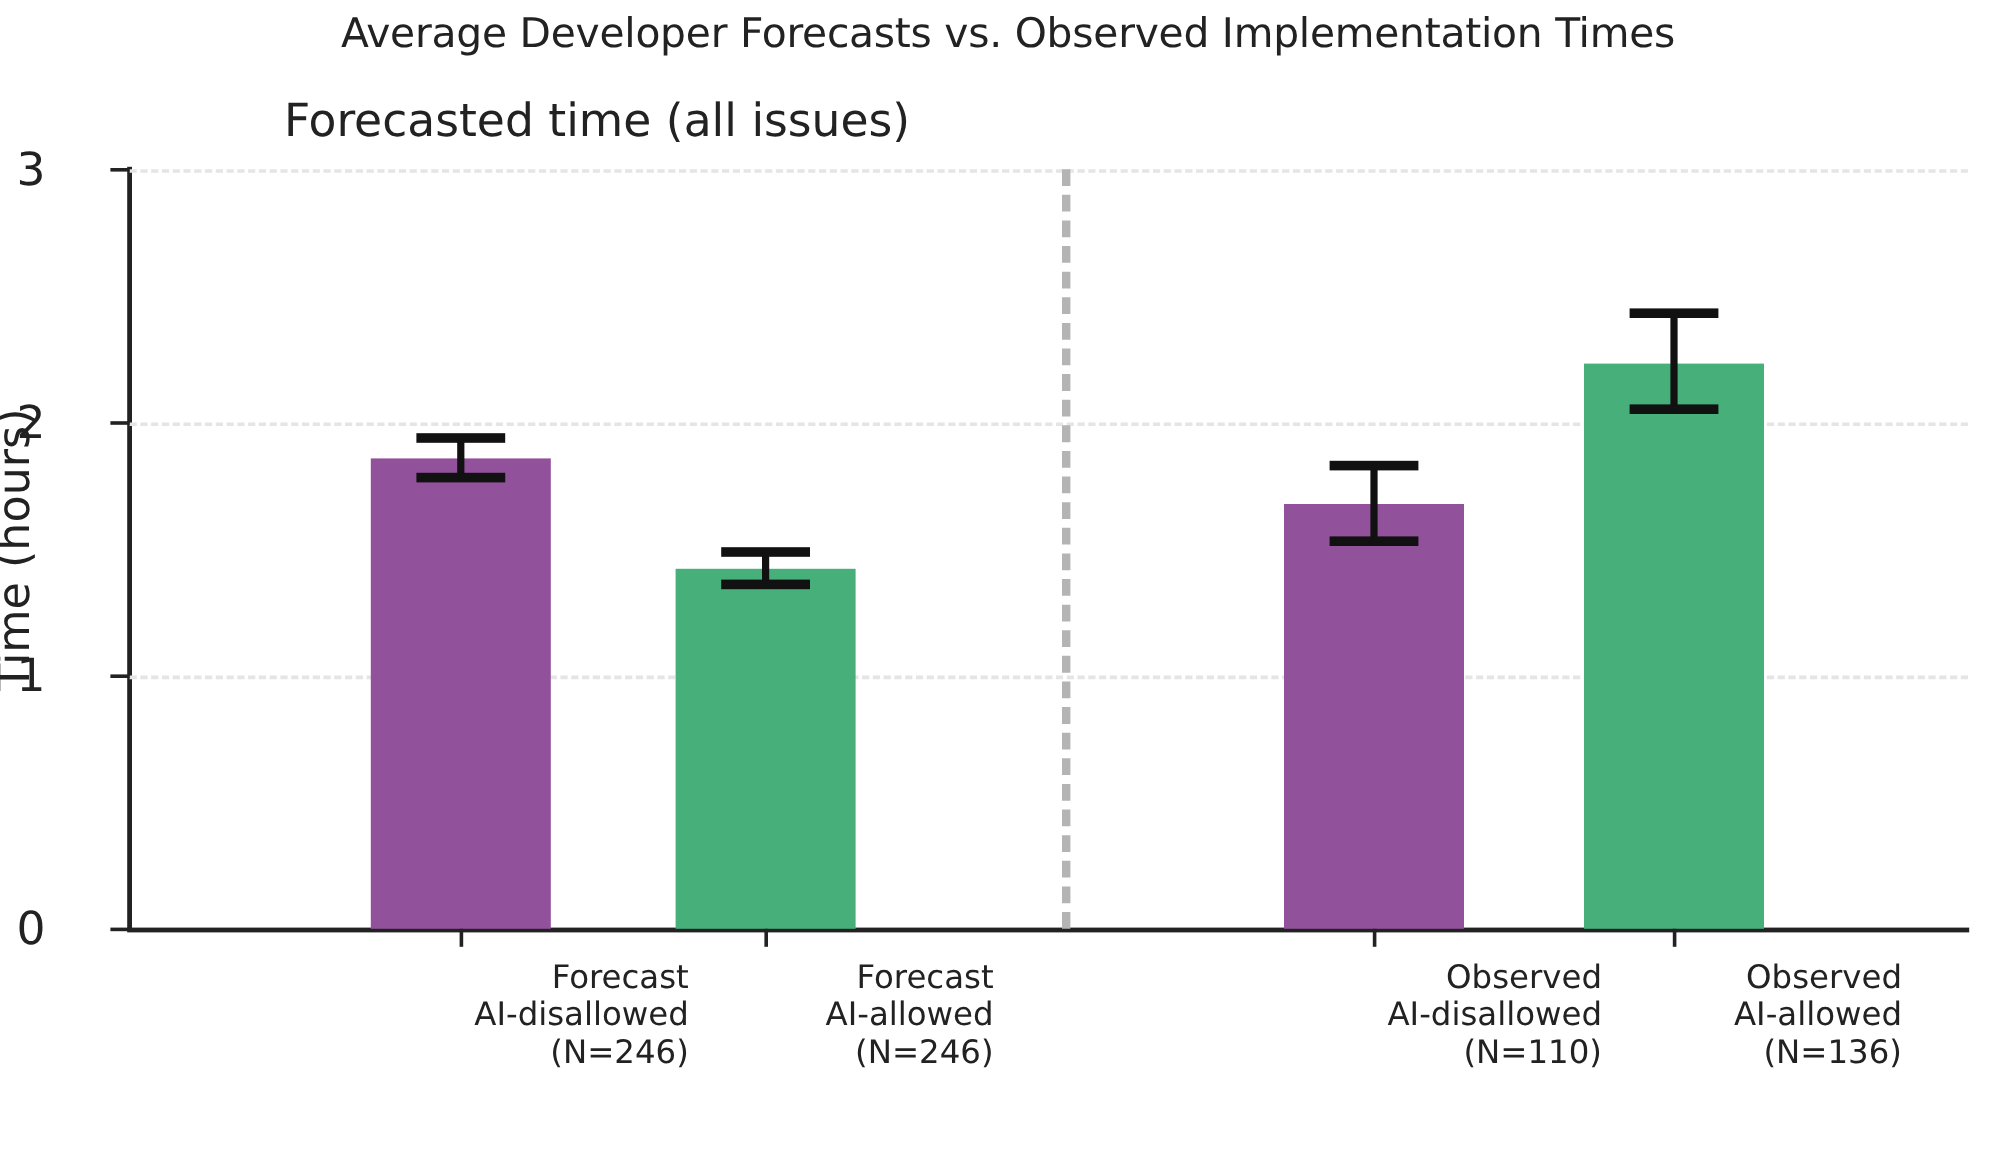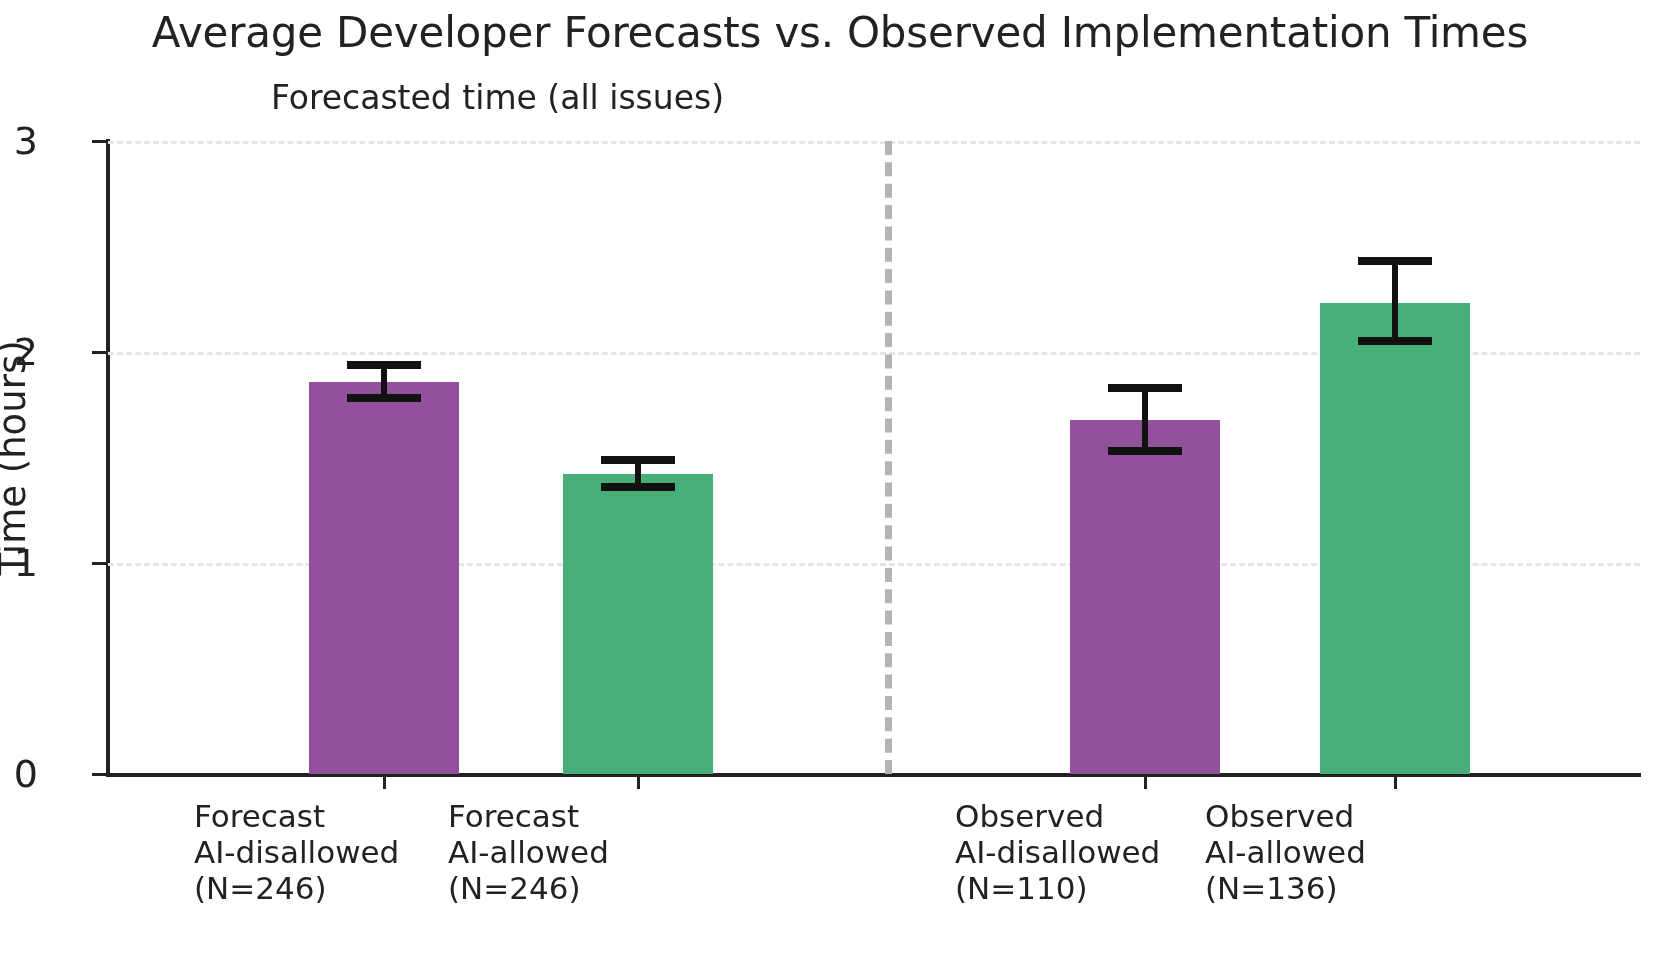--- a/index.html
+++ b/index.html
@@ -21,30 +21,30 @@
     background: #ffffff;
   }
 
   
   .fig-title {
     position: absolute;
     top: 8px;
     left: 0;
     width: 1680px;
     text-align: center;
-    font-size: 42px;
+    font-size: 34px;
     font-weight: 400;
     letter-spacing: -0.2px;
     color: #222222;
     white-space: nowrap;
   }
   .panel-title {
     position: absolute;
     top: 78px;
-    font-size: 33px;
+    font-size: 38px;
     font-weight: 400;
     color: #222222;
     text-align: center;
     white-space: nowrap;
   }
   #panel-title-left  { left: 110px;  width: 775px; }
   #panel-title-right { left: 885px;  width: 680px; }
 
   
   
@@ -144,22 +144,22 @@
     position: absolute;
     top: 633px;
     width: 3px;
     height: 15px;
     background: #222222;
   }
   .xtick-label {
     position: absolute;
     top: 658px;
     width: 380px;
-    text-align: left;
-    font-size: 31px;
+    text-align: right;
+    font-size: 27px;
     line-height: 1.16;
     color: #222222;
     transform: translateX(-50%);
     white-space: pre-line;
   }
 </style>
 </head>
 <body>
 
 <div id="figure">

